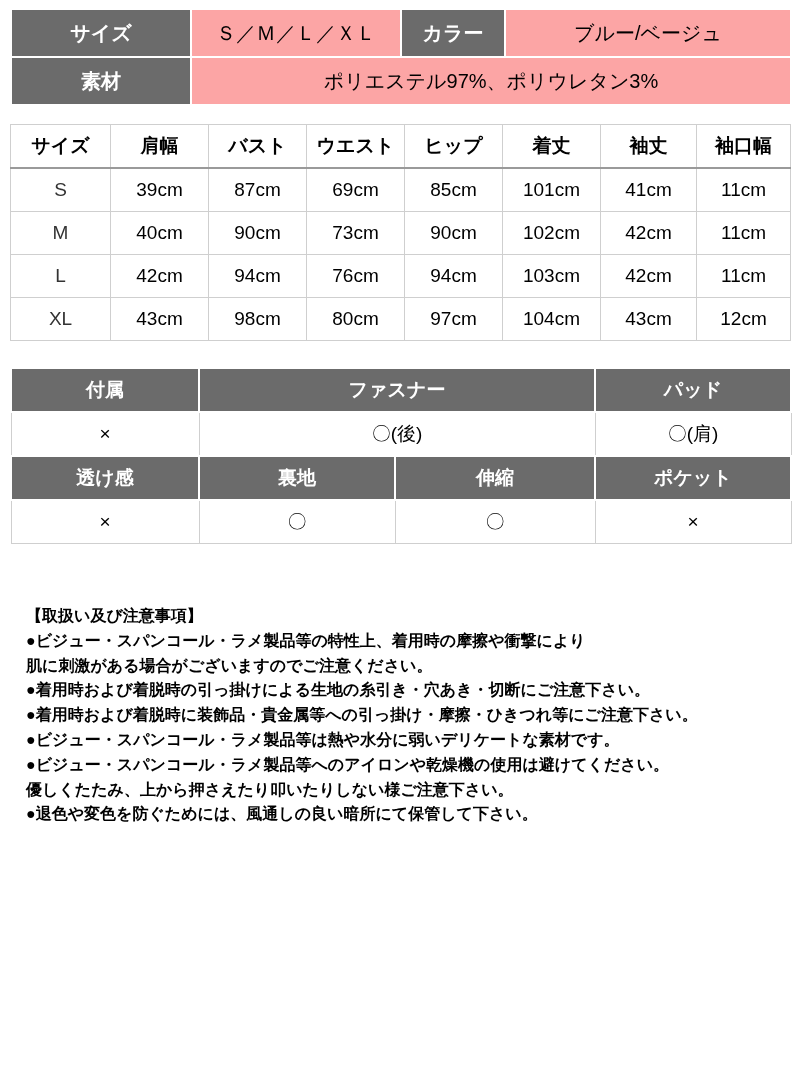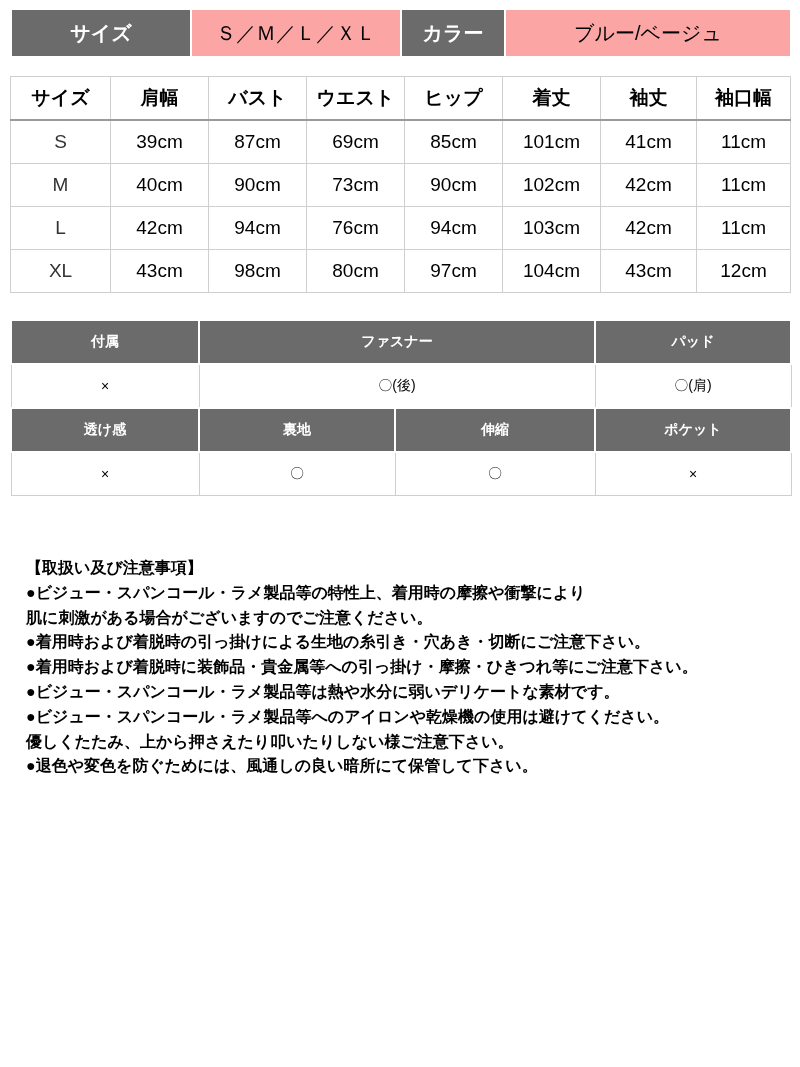--- a/index.html
+++ b/index.html
@@ -69,21 +69,21 @@
 
   
   .attach-table {
     margin-top: 26px;
   }
   .attach-table td {
     border: 2px solid #ffffff;
     height: 40px;
     text-align: center;
     vertical-align: middle;
-    font-size: 14px;
+    font-size: 19px;
   }
   .attach-table td.hd {
     background: #6b6b6b;
     color: #ffffff;
     font-weight: bold;
   }
   .attach-table td.vl {
     background: #ffffff;
     color: #000000;
     border: 1px solid #cfcfcf;
@@ -113,20 +113,24 @@
       <col style="width:210px">
       <col style="width:104px">
       <col style="width:286px">
     </colgroup>
     <tbody>
       <tr>
         <td class="hd">サイズ</td>
         <td class="vl">Ｓ／Ｍ／Ｌ／ＸＬ</td>
         <td class="hd">カラー</td>
         <td class="vl">ブルー/ベージュ</td>
+      </tr>
+      <tr>
+        <td class="hd">素材</td>
+        <td class="vl" colspan="3">ポリエステル97%、ポリウレタン3%</td>
       </tr>
     </tbody>
   </table>
 
   <table class="size-table">
     <colgroup>
       <col style="width:100px">
       <col style="width:98px">
       <col style="width:98px">
       <col style="width:98px">

